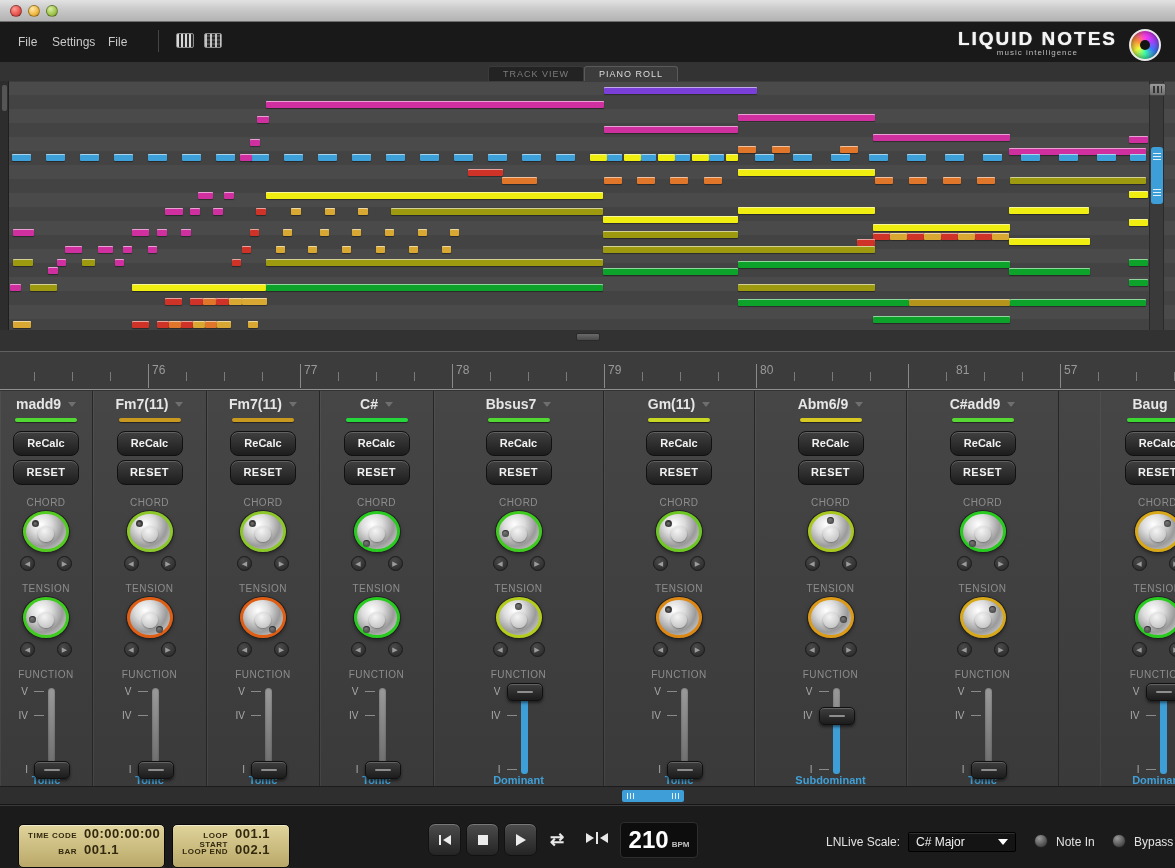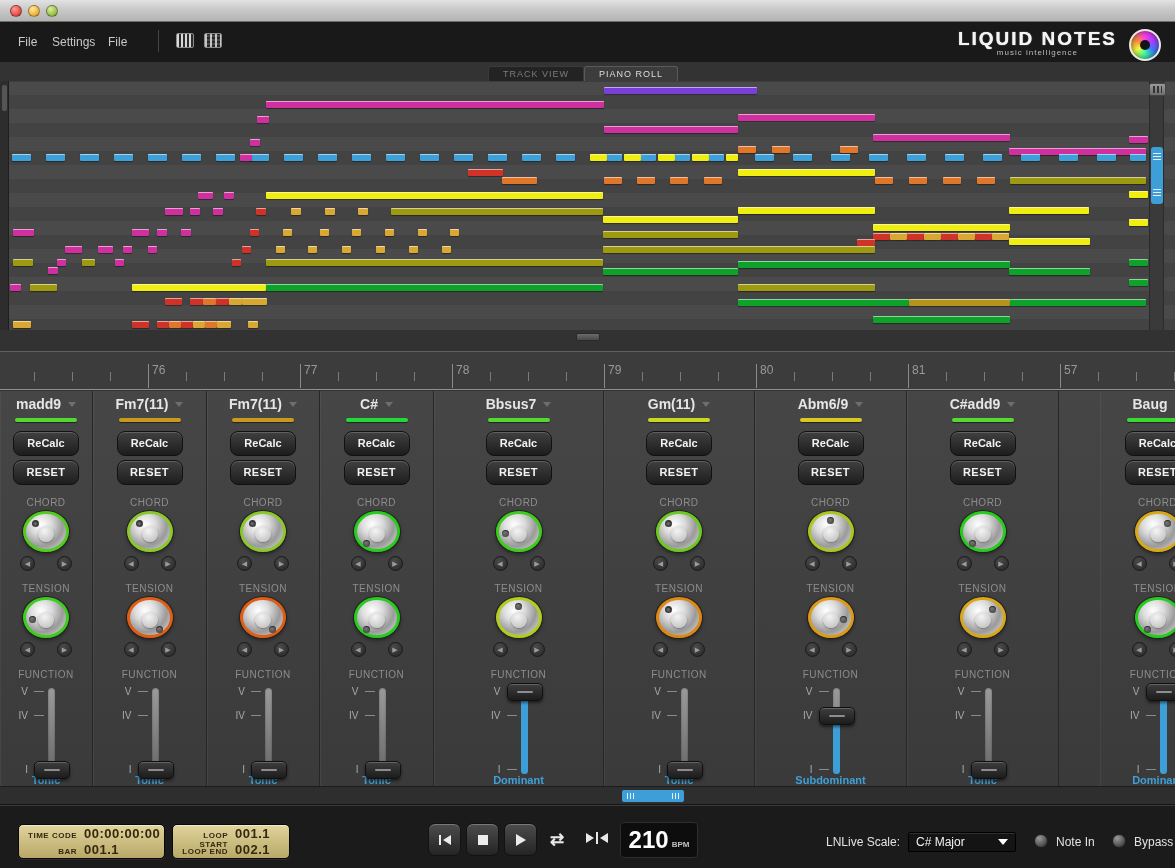--- a/index.html
+++ b/index.html
@@ -118,21 +118,21 @@
   .hscroll { position:absolute; left:0; top:786px; width:1175px; height:19px; background:#2e2e2e;
      border-top:1px solid #1c1c1c; border-bottom:1px solid #151515; }
   .hthumb { position:absolute; left:622px; top:3px; width:62px; height:12px; background:#3e9fd8; border-radius:2px; }
   .hthumb i, .hthumb b { position:absolute; top:3px; width:7px; height:6px;
      background:repeating-linear-gradient(90deg, rgba(255,255,255,.85) 0 1px, transparent 1px 3px); }
   .hthumb i { left:5px; } .hthumb b { right:5px; }
 
   
   .bottombar { position:absolute; left:0; top:805px; width:1175px; height:63px; background:#1b1b1b;
      box-shadow:inset 0 1px 0 #3a3a3a; }
-  .lcd { position:absolute; top:19px; height:35px; border-radius:5px; border:1px solid #090909;
+  .lcd { position:absolute; top:19px; height:44px; border-radius:5px; border:1px solid #090909;
      background:linear-gradient(#e0d49c,#b9a868); box-shadow:inset 0 1px 0 rgba(255,255,255,.5), 0 1px 0 rgba(255,255,255,.08);
      color:#33290e; }
   .lcd1 { left:18px; width:147px; } .lcd2 { left:172px; width:118px; }
   .lcd .row { display:flex; align-items:baseline; height:16px; padding:1px 8px 0 0; }
   .lcd .lab { flex:1; text-align:right; font-size:8px; letter-spacing:.5px; padding-right:7px; font-weight:bold; }
   .lcd .val { width:72px; font-size:13px; font-weight:bold; letter-spacing:.5px; }
   .lcd2 .val { width:46px; }
   .tbtn { position:absolute; top:18px; width:33px; height:33px; border-radius:7px;
      background:linear-gradient(#4c4c4c,#242424); border:1px solid #121212;
      box-shadow:inset 0 1px 0 rgba(255,255,255,.25); display:flex; align-items:center; justify-content:center; }
@@ -384,21 +384,21 @@
       <div class="r-num" style="left: 152px;">76</div>
       <div class="r-major" style="left: 300px;"></div>
       <div class="r-num" style="left: 304px;">77</div>
       <div class="r-major" style="left: 452px;"></div>
       <div class="r-num" style="left: 456px;">78</div>
       <div class="r-major" style="left: 604px;"></div>
       <div class="r-num" style="left: 608px;">79</div>
       <div class="r-major" style="left: 756px;"></div>
       <div class="r-num" style="left: 760px;">80</div>
       <div class="r-major" style="left: 908px;"></div>
-      <div class="r-num" style="left: 912px; margin-top: 17px;">81</div>
+      <div class="r-num" style="left: 956px; margin-top: 17px;">81</div>
       <div class="r-major" style="left: 1060px;"></div>
       <div class="r-num" style="left: 1064px;">57</div>
     </div>
 
   <div class="strips">
       <div class="strip" style="left: 0px; width: 93px;">
     <div class="s-name">
           <span>madd9</span>
           <span class="dd"></span>
         </div>

